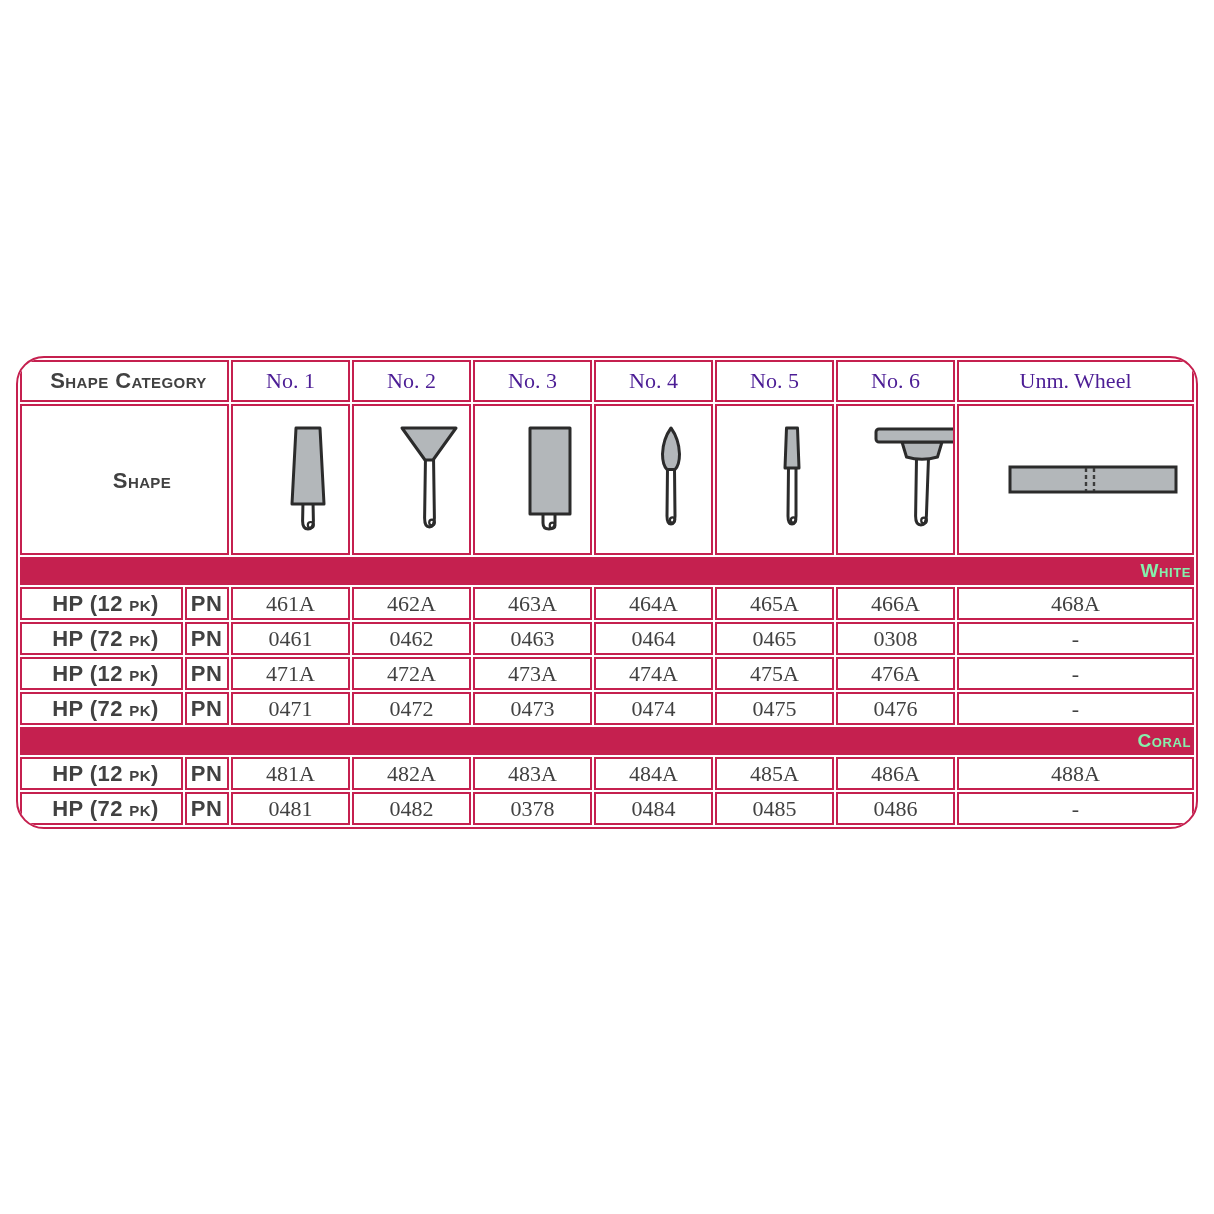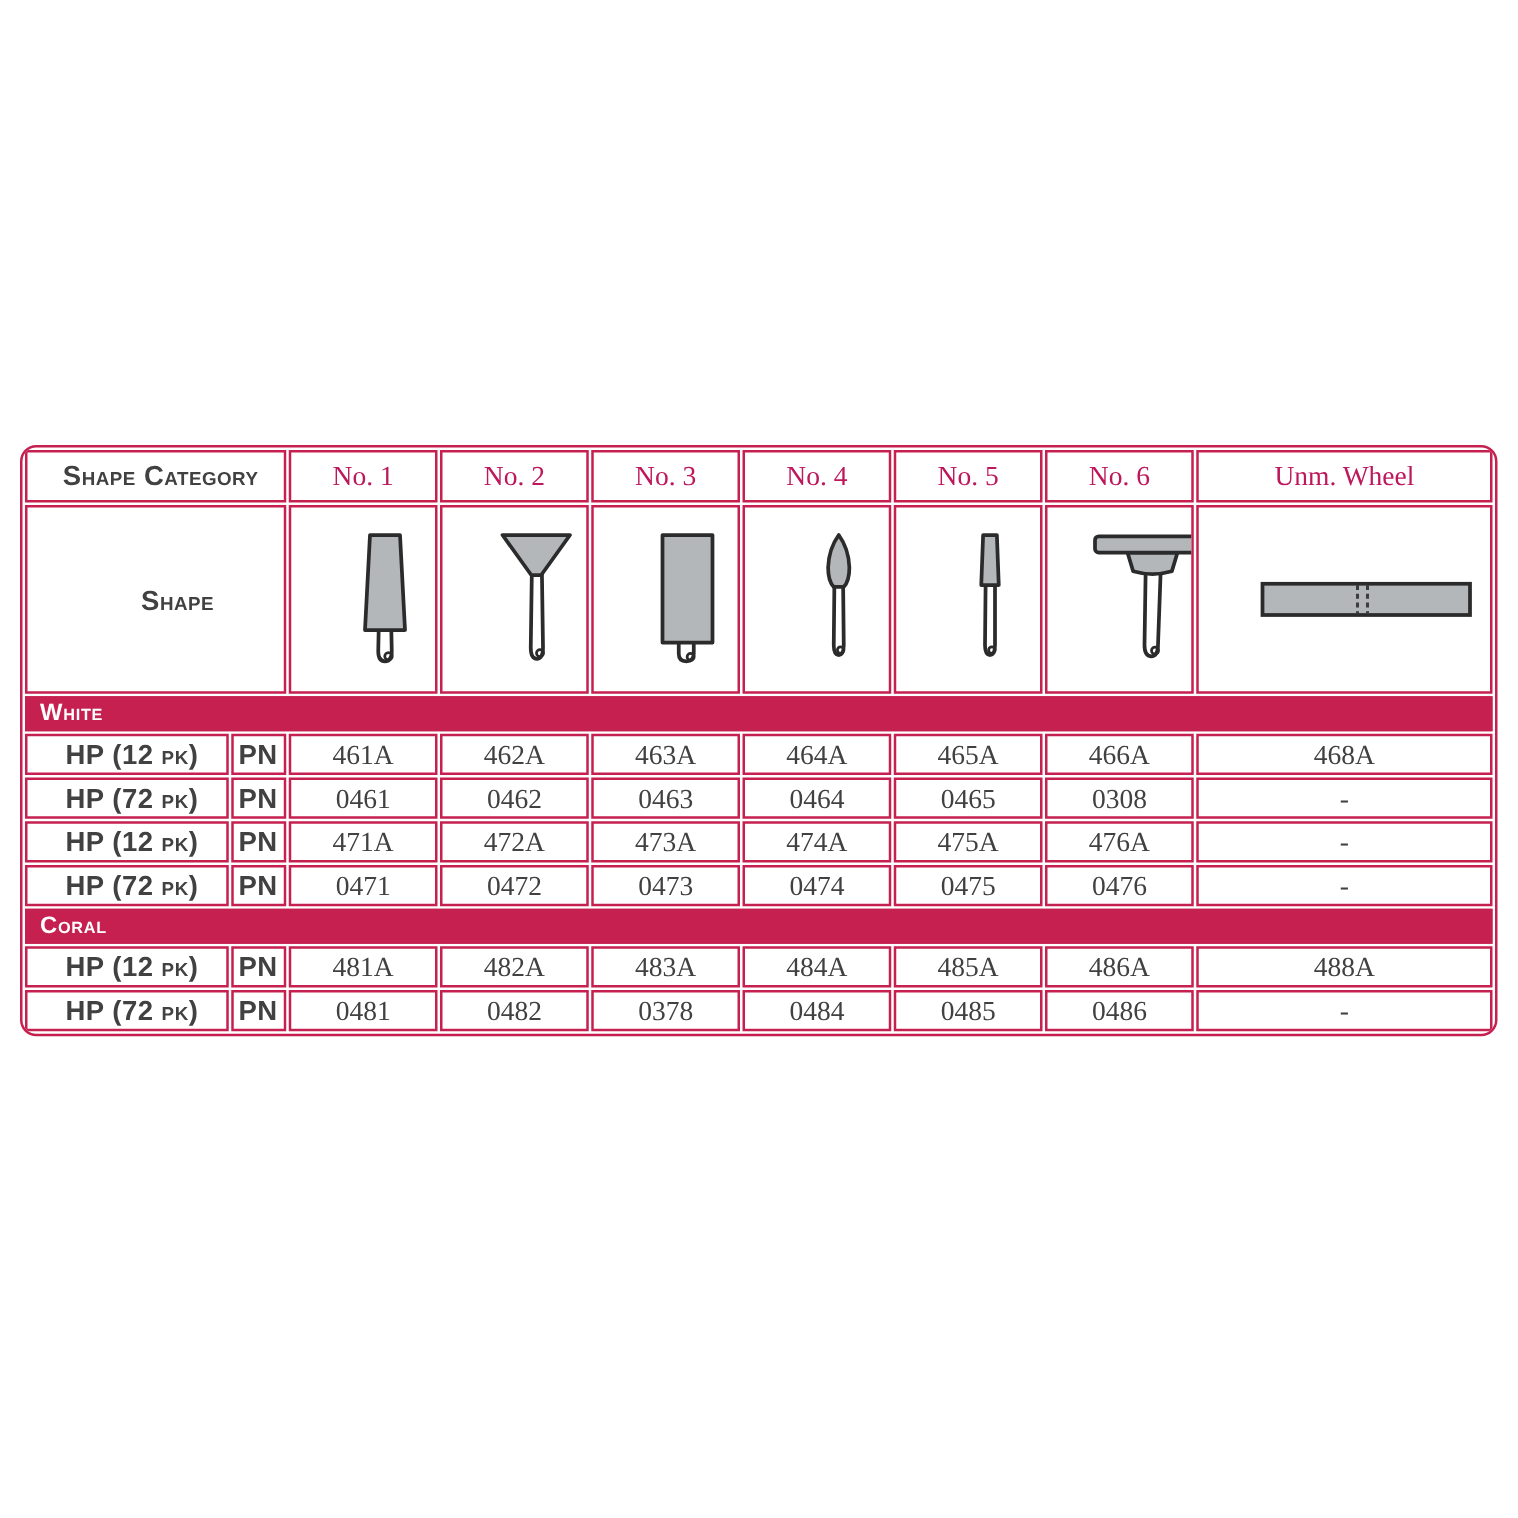--- a/index.html
+++ b/index.html
@@ -2,49 +2,49 @@
 <html><head>
 <meta charset="utf-8">
 <style>
   html,body{margin:0;padding:0;background:#ffffff;}
   body{
     width:1214px;height:1214px;position:relative;overflow:hidden;
     font-family:"Liberation Serif","DejaVu Serif",serif;
   }
   .table-wrap{
     position:absolute;left:16px;top:356px;width:1182px;box-sizing:border-box;
-    border:2px solid #c5204f;border-radius:13px;overflow:hidden;background:#ffffff;
+    border:2px solid #c5204f;border-radius:28px;overflow:hidden;background:#ffffff;
   }
   table.grid{
     width:100%;table-layout:fixed;
     border-collapse:separate;border-spacing:2px;
   }
   table.grid td{
     border:2px solid #c5204f;
     text-align:center;vertical-align:middle;
     overflow:hidden;white-space:nowrap;
     color:#414141;font-size:22px;
   }
   td.lbl{
     text-align:left;padding-left:9px;
     font-family:"Liberation Sans","DejaVu Sans",sans-serif;
     font-weight:bold;font-variant:small-caps;letter-spacing:0.4px;
     font-size:20px;color:#1c1c1c;
   }
   tr.header-row td{height:36px;}
-  tr.header-row td.hdr{color:#be185d;}
+  tr.header-row td.hdr{color:#4c1d95;}
   tr.shape-row td{height:143px;padding-left:36px;}
   td.shape-label-cell{vertical-align:top;padding-top:3px;}
   tr.iso-row td{height:25px;}
   tr.banner-row td{
     height:19px;background:#c5204f;border-color:#c5204f;
-    text-align:left;padding-left:10px;
+    text-align:right;padding-left:10px;
     font-family:"Liberation Sans","DejaVu Sans",sans-serif;
     font-weight:bold;font-variant:small-caps;letter-spacing:0.6px;
-    font-size:19px;color:#ffffff;
+    font-size:19px;color:#86efac;
   }
   tr.data-row td{height:27px;}
   td.pn{text-align:center;padding-left:0;margin-top:45px;}
   .shape-svg{display:inline-block;vertical-align:middle;}
 </style>
 </head>
 <body>
 
 <div class="table-wrap">
   <table class="grid">

